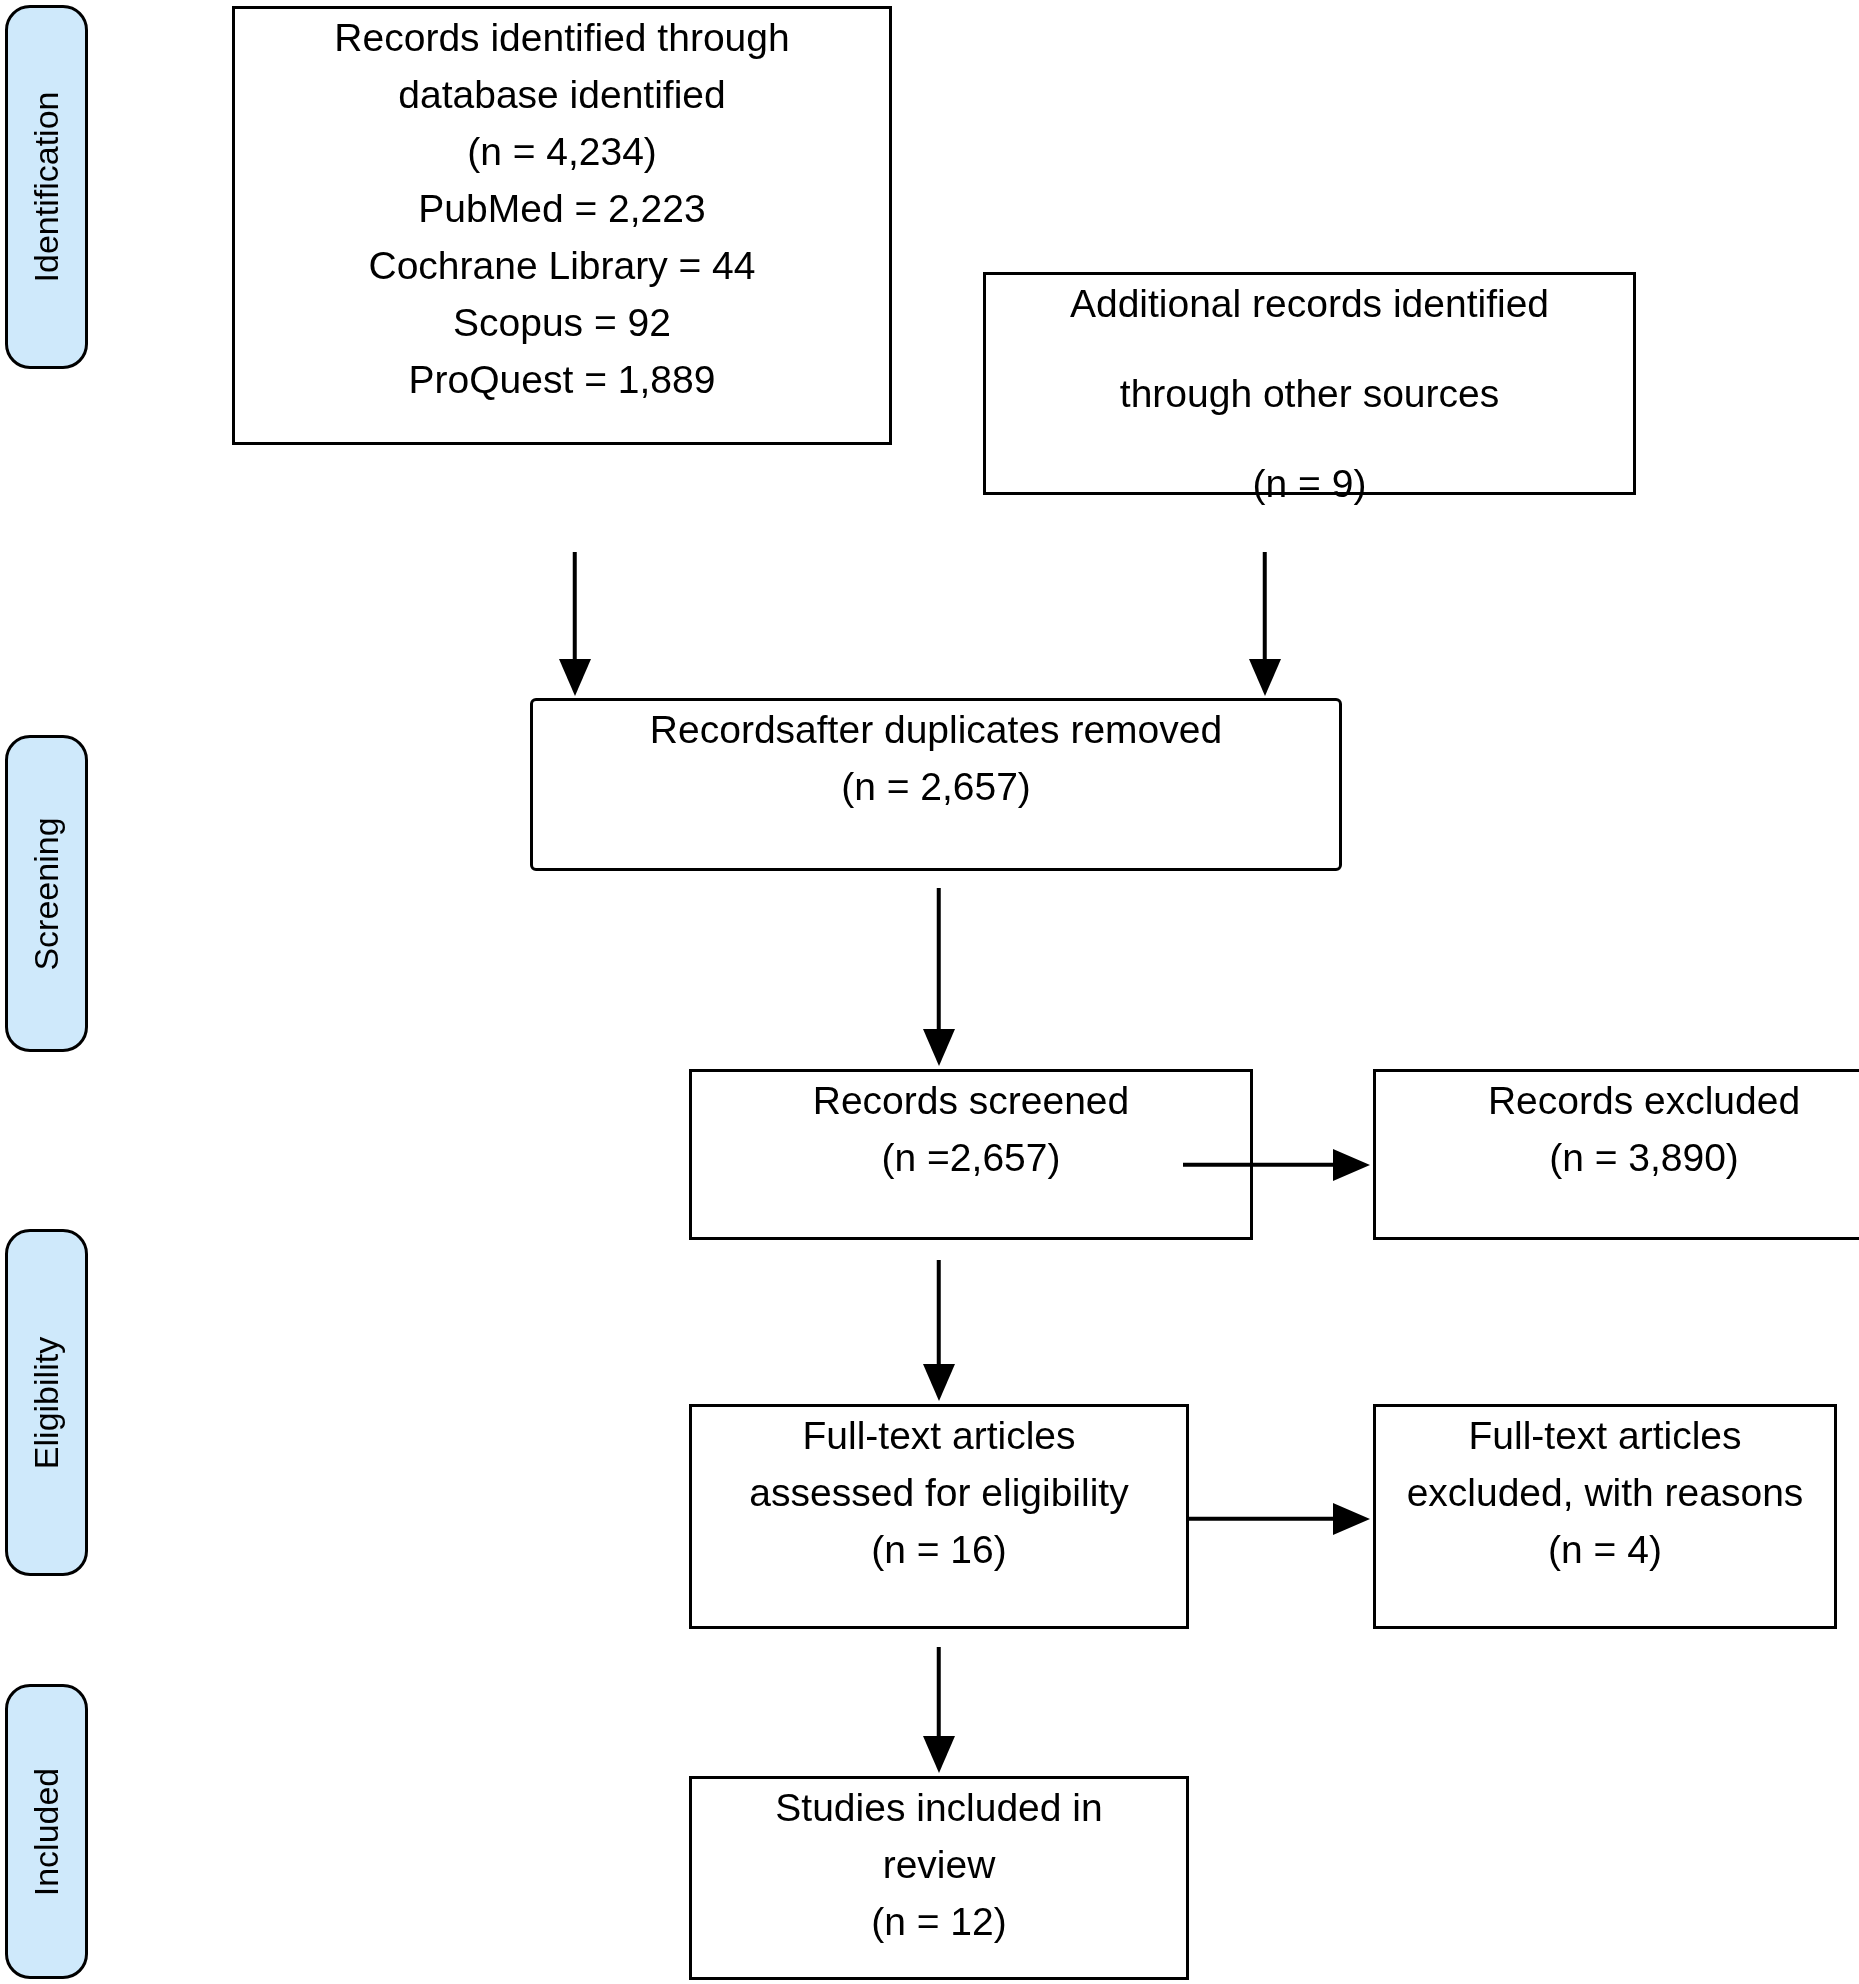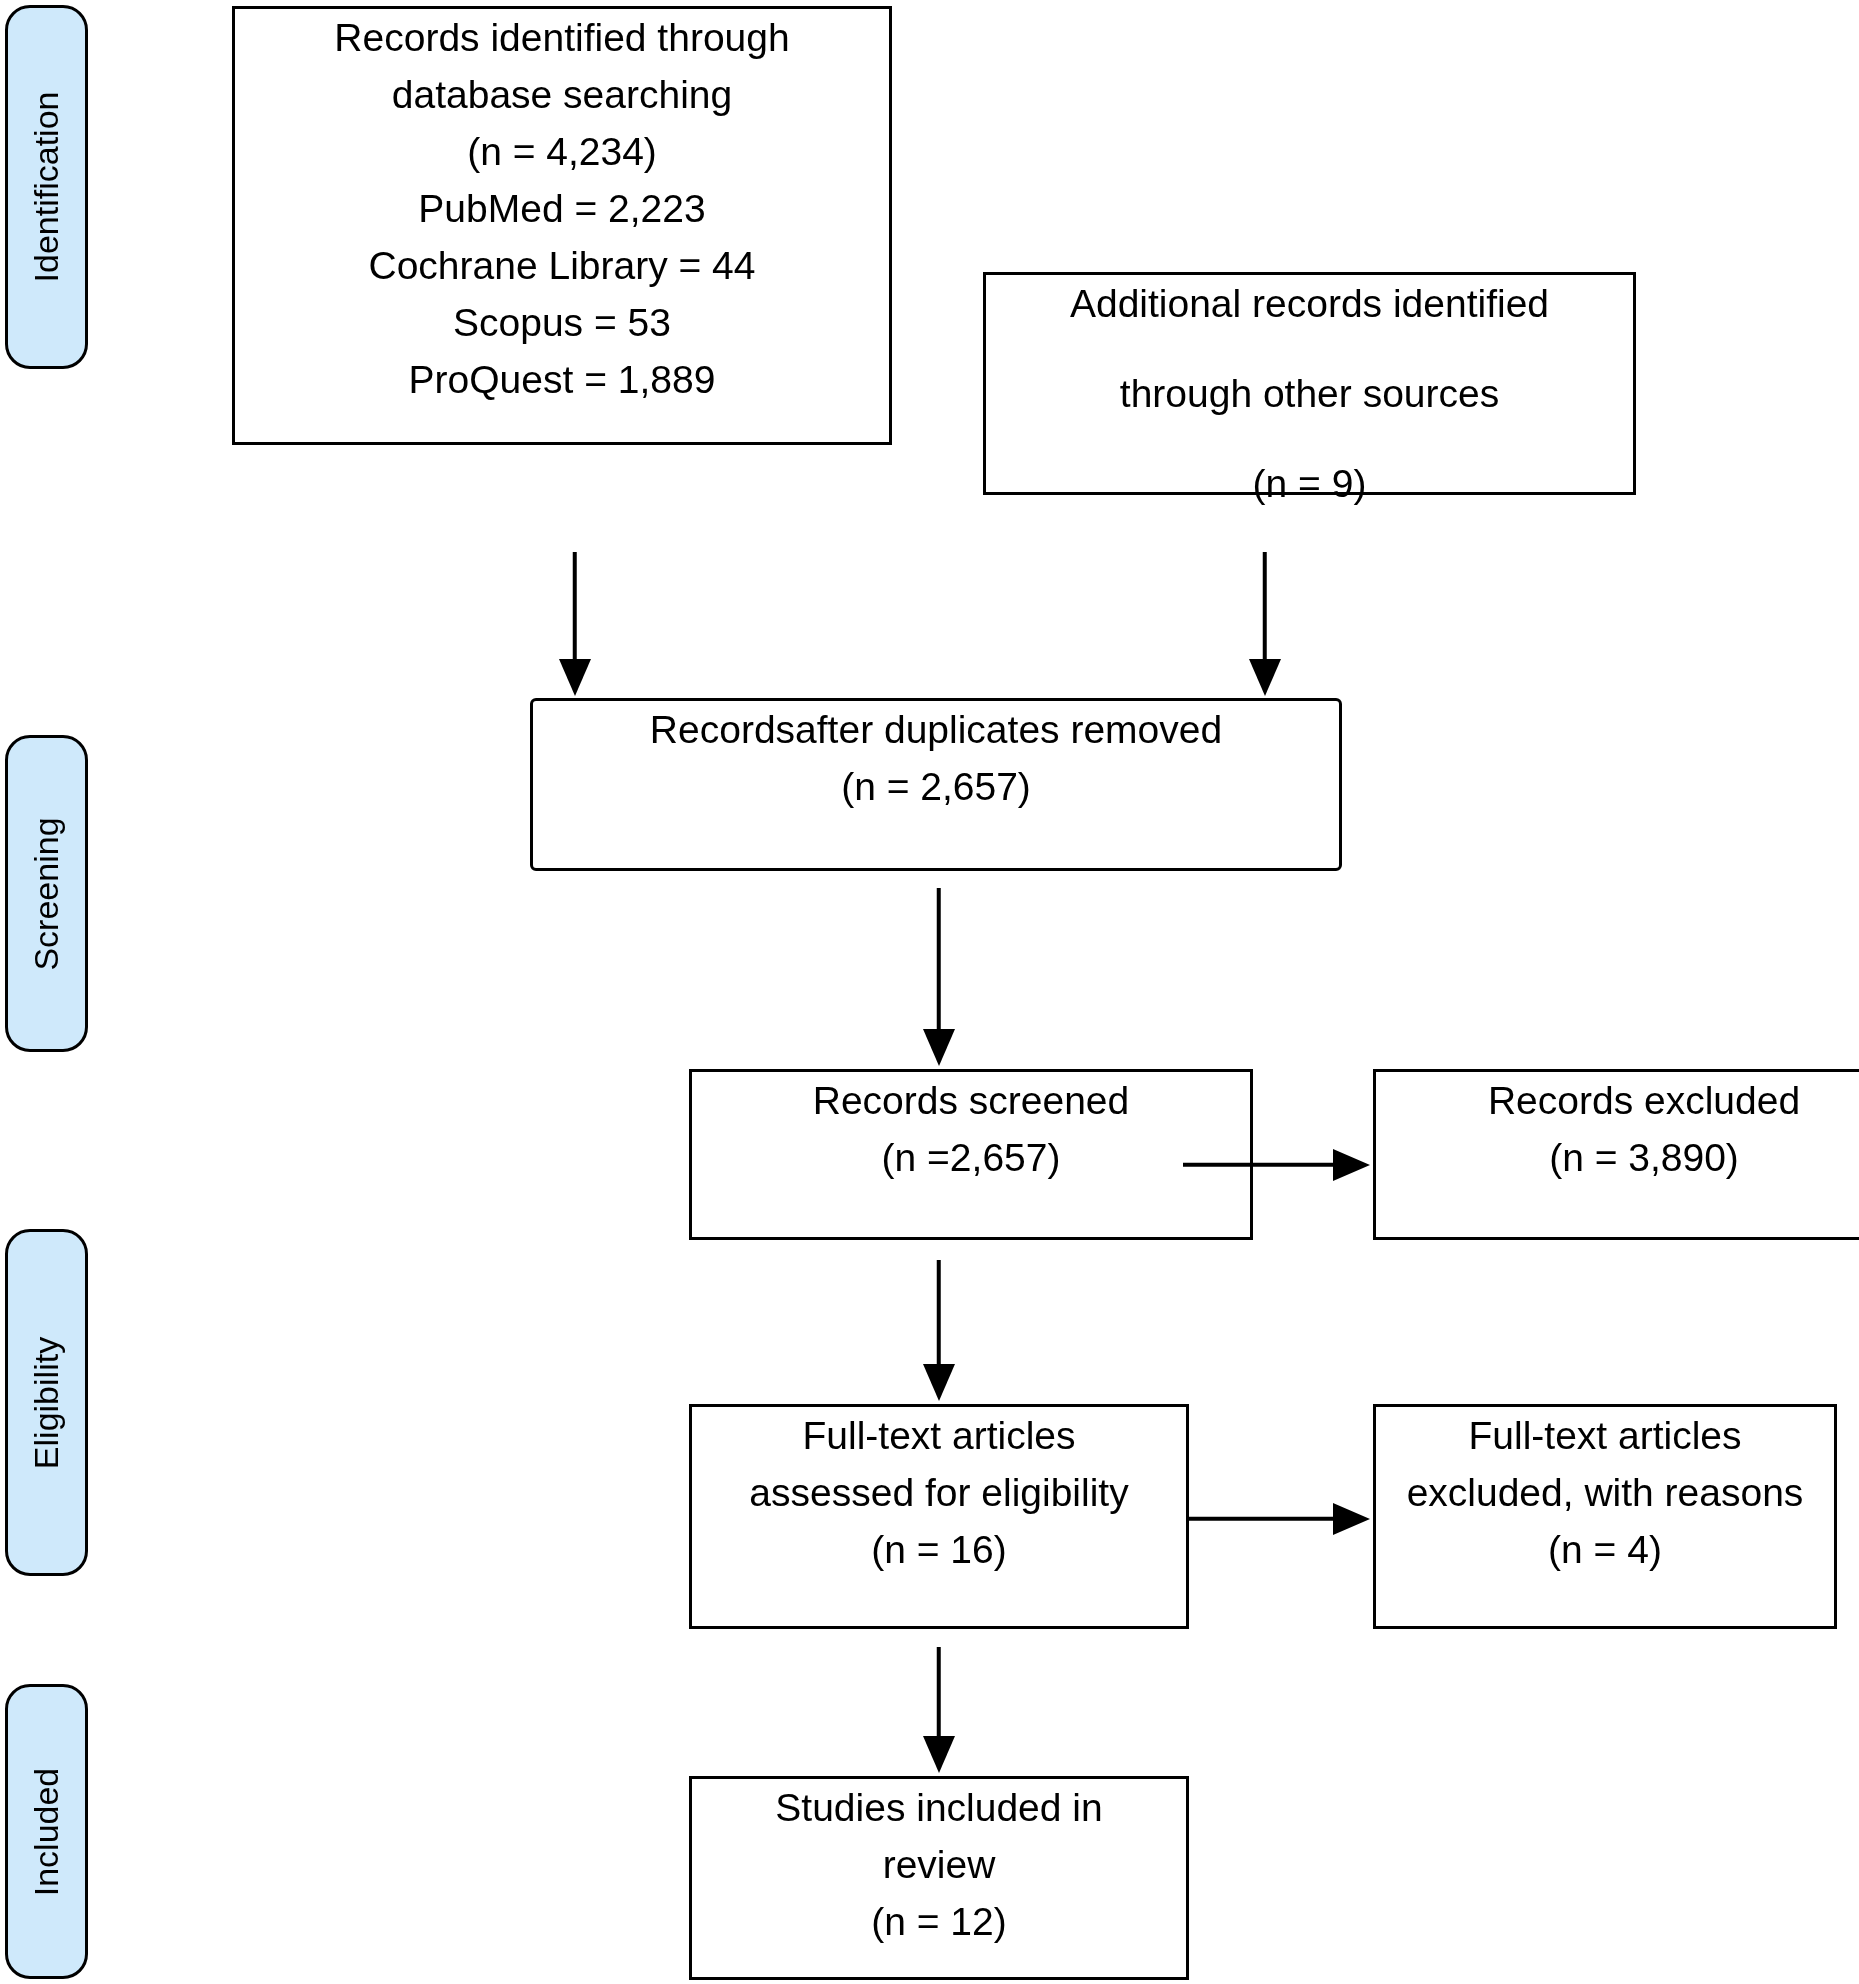--- a/index.html
+++ b/index.html
@@ -100,25 +100,25 @@
   </div>
   <div class="stage" style="top:1229px;height:347px;">
     <span class="stage-text">Eligibility</span>
   </div>
   <div class="stage" style="top:1684px;height:295px;">
     <span class="stage-text">Included</span>
   </div>
 
   <div class="box" style="left:232px;top:6px;width:660px;height:439px;">
     <div class="line">Records identified through</div>
-    <div class="line">database searching</div>
+    <div class="line">database identified</div>
     <div class="line">(n = 4,234)</div>
     <div class="line">PubMed = 2,223</div>
     <div class="line">Cochrane Library = 44</div>
-    <div class="line">Scopus = 53</div>
+    <div class="line">Scopus = 92</div>
     <div class="line">ProQuest = 1,889</div>
   </div>
 
   <div class="box" style="left:983px;top:272px;width:653px;height:223px;gap:33px;">
     <div class="line">Additional records identified</div>
     <div class="line">through other sources</div>
     <div class="line">(n = 9)</div>
   </div>
 
   <div class="varrow" style="left:558px;top:552px;height:144px;">

